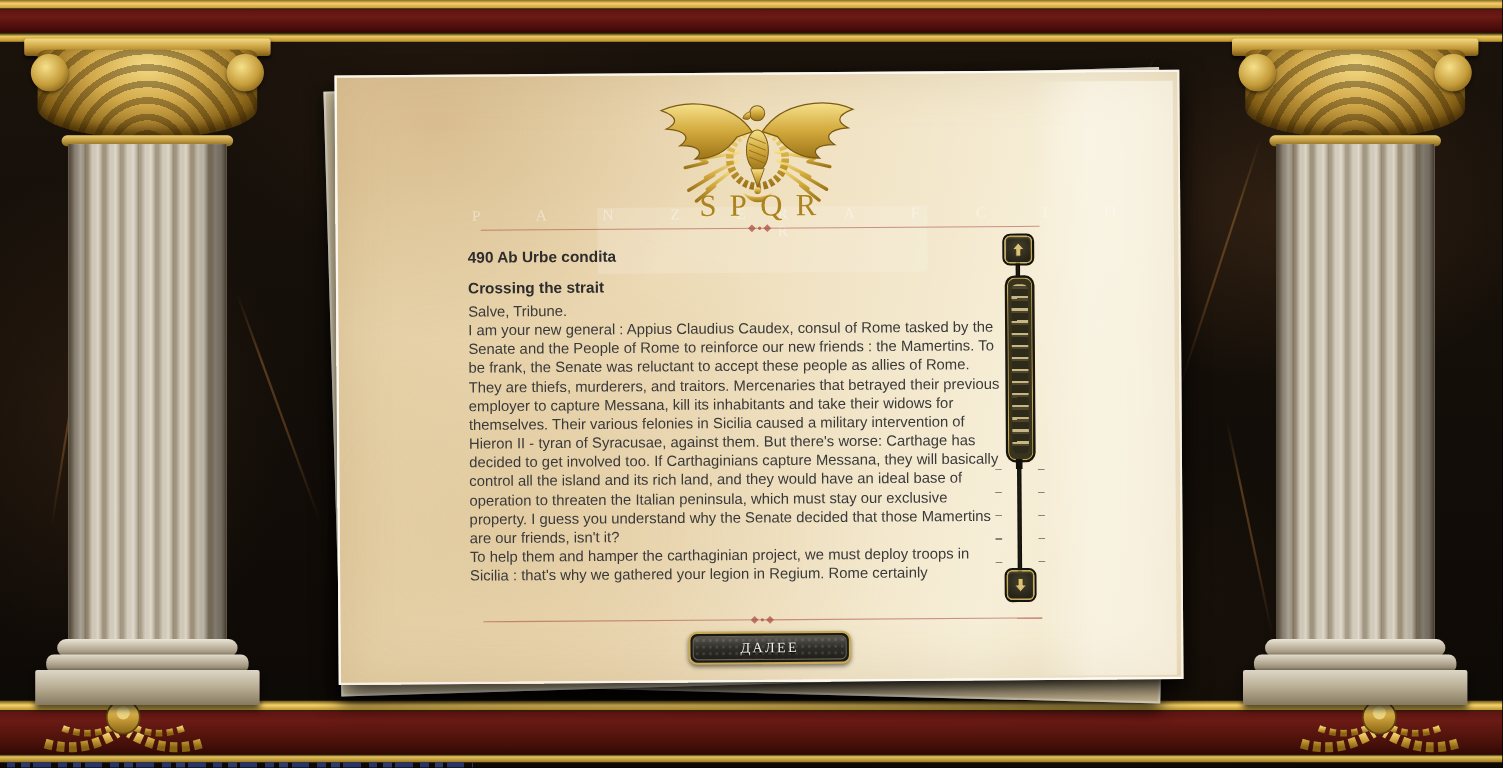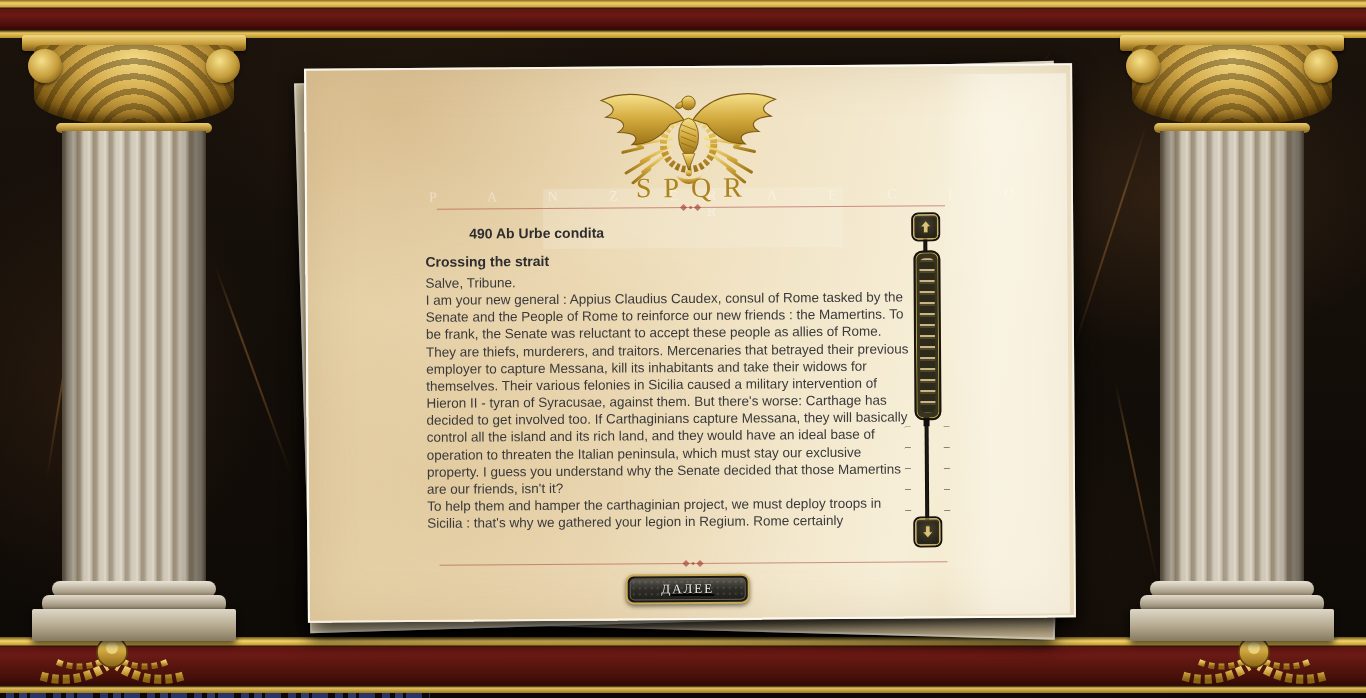--- a/index.html
+++ b/index.html
@@ -72,21 +72,21 @@
   .spqr{position:absolute;left:0;right:0;top:104px;text-align:center;
     font-family:"Liberation Serif","DejaVu Serif",serif;font-size:28px;color:#ab8322;
     letter-spacing:12px;text-indent:12px;text-shadow:0 1px 0 rgba(255,240,180,.6);}
   .wmark{position:absolute;top:120px;font-family:"Liberation Serif",serif;font-size:14px;
     color:rgba(255,255,255,.4);letter-spacing:24px;}
   .divider{position:absolute;left:130px;width:508px;height:8px;}
   .divider .line{position:absolute;top:3px;left:0;right:0;height:1px;background:rgba(170,70,60,.55);}
   .divider .dia{position:absolute;top:1px;width:5px;height:5px;transform:rotate(45deg);background:rgba(170,70,60,.7);}
   .divider .dot{position:absolute;top:2px;width:3px;height:3px;border-radius:50%;background:rgba(170,70,60,.7);}
   .d1{top:136px;} .d2{top:492px;}
-  .h-year{position:absolute;left:118px;top:156px;font-size:14px;font-weight:bold;color:#2d2d2d;margin-left:44px;}
+  .h-year{position:absolute;left:118px;top:156px;font-size:14px;font-weight:bold;color:#2d2d2d;}
   .h-title{position:absolute;left:118px;top:184px;font-size:14px;font-weight:bold;color:#2d2d2d;text-align:center;}
   .bodytext{position:absolute;left:118px;top:205px;width:488px;font-size:13.5px;line-height:17.15px;color:#3a3a3a;}
   .bodytext p{margin:0;}
   
   .sbar{position:absolute;left:606px;top:148px;width:25px;height:331px;}
   .sb-btn{position:absolute;left:0;width:25px;border-radius:5px;background:
       radial-gradient(circle at 50% 40%, #45412f, #262318 75%);
     border:1px solid #c9a84c;box-shadow:0 0 0 2px #15130c, inset 0 1px 2px rgba(255,230,150,.25);
     display:flex;align-items:center;justify-content:center;box-sizing:border-box;}
   .sb-up{top:0;height:25px;} .sb-down{top:304px;height:27px;}
@@ -94,23 +94,23 @@
     background:linear-gradient(90deg,#0a0906,#201d14,#0a0906);}
   .sb-thumb{position:absolute;left:0;top:36px;width:23px;height:166px;border-radius:9px;
     background:#37331f;border:2px solid #17150d;box-shadow:inset 0 0 0 1px #cbaa4e;}
   .sb-thumb .ribs{position:absolute;left:4px;right:4px;top:6px;bottom:6px;border-radius:5px;
     background:repeating-linear-gradient(180deg,rgba(225,205,150,.85) 0 2px,rgba(80,72,44,.9) 2px 4px,rgba(46,42,26,.95) 4px 11px);}
   .sb-knob{position:absolute;left:9px;top:203px;width:6px;height:9px;background:#12100a;}
   .sb-ticks{position:absolute;top:212px;height:101px;width:6px;
     background:repeating-linear-gradient(180deg,rgba(110,104,90,.8) 0 1px,transparent 1px 21px);}
   .sb-ticks.l{left:-10px;} .sb-ticks.r{left:29px;}
   
-  .next-btn{position:absolute;left:316px;top:506px;width:124px;height:30px;border-radius:8px;
+  .next-btn{position:absolute;left:316px;top:506px;width:148px;height:30px;border-radius:8px;
     background:#1a1916;border:2px solid #c9ab56;box-shadow:0 2px 4px rgba(0,0,0,.5);
-    padding:2px;box-sizing:border-box;cursor:pointer;text-decoration:underline;}
+    padding:2px;box-sizing:border-box;cursor:pointer;}
   .next-btn .face{width:100%;height:100%;border-radius:5px;border:1px solid #6a6456;box-sizing:border-box;
     background:
       radial-gradient(rgba(220,220,210,.14) 1px, transparent 1.6px),
       linear-gradient(180deg,#5a5750 0%,#302e29 48%,#211f1a 100%);
     background-size:6px 6px,100% 100%;
     display:flex;align-items:center;justify-content:center;
     font-family:"Liberation Serif","DejaVu Serif",serif;font-size:13px;letter-spacing:2px;
     color:#f2f0ea;text-shadow:0 1px 1px #000;}
 </style>
 </head>

